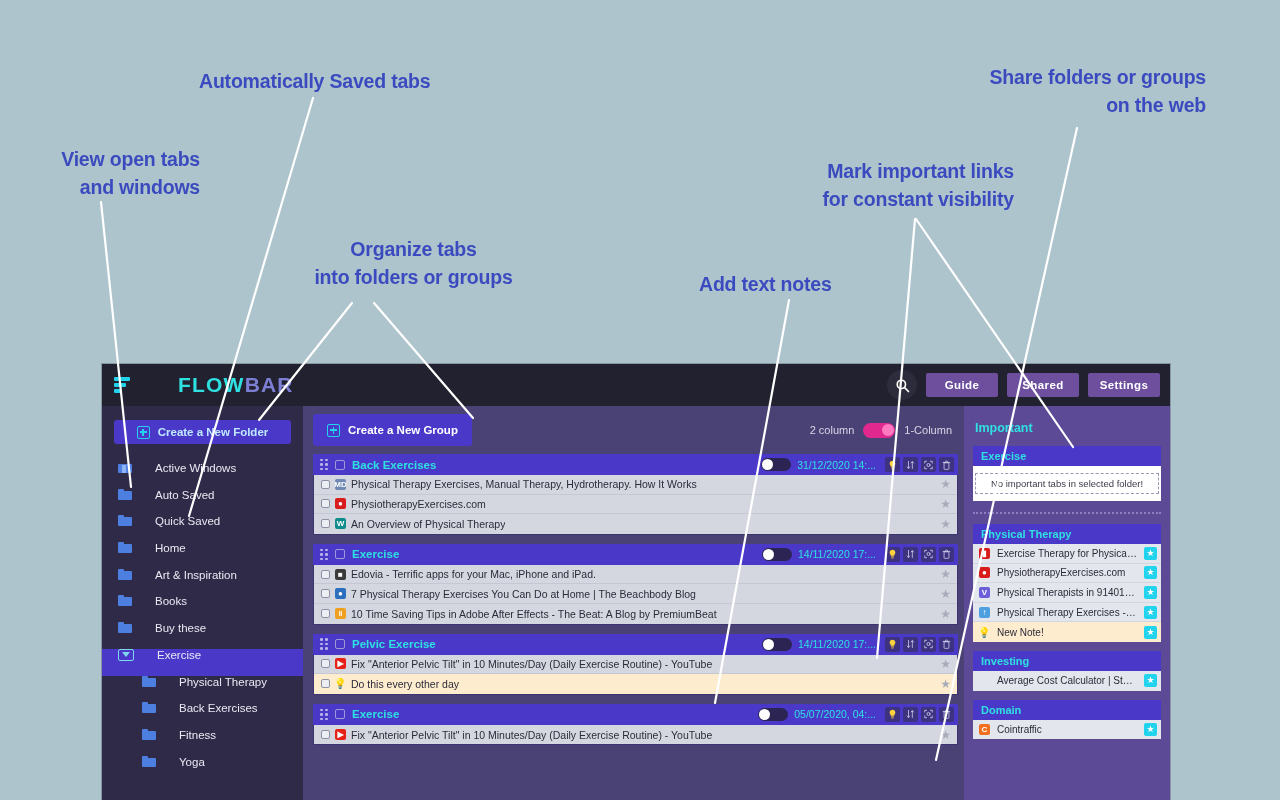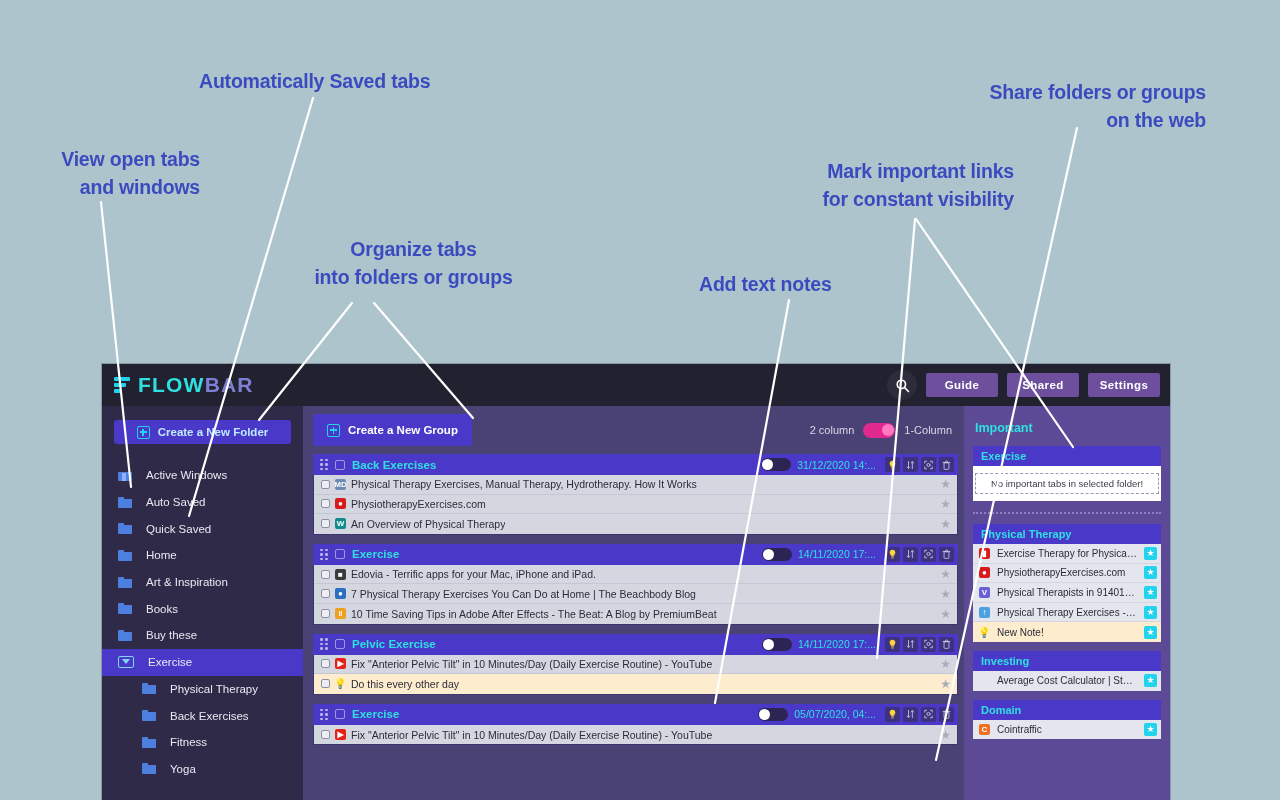--- a/index.html
+++ b/index.html
@@ -43,21 +43,21 @@
     padding: 0 10px 0 12px;
     position: relative;
   }
   .logo { display: flex; align-items: center; gap: 8px; }
   .logo-mark { display: flex; flex-direction: column; gap: 2.5px; width: 16px; }
   .logo-mark i { display: block; height: 3.5px; background: #22d3ee; border-radius: 1px; }
   .logo-mark i:nth-child(1){ width: 16px; }
   .logo-mark i:nth-child(2){ width: 12px; }
   .logo-mark i:nth-child(3){ width: 7px; }
   .logo-text { font-size: 21px; font-weight: bold; letter-spacing: 1.2px; }
-  .logo-text .flow { color: #2fe0e0; }
+  .logo-text .flow { color: #2fe0e0; margin-left: 40px; }
   .logo-text .bar  { color: #7d7fd4; }
 
   .topbar-right { margin-left: auto; display: flex; align-items: center; gap: 9px; }
   .search-btn {
     width: 30px; height: 30px; border-radius: 50%;
     background: #2d2c3c; display: flex; align-items: center; justify-content: center;
     cursor: pointer;
   }
   .search-btn svg { width: 15px; height: 15px; }
   .topbtn {
@@ -87,21 +87,21 @@
     position: relative; flex: 0 0 13px;
   }
   .plus-box::before, .plus-box::after {
     content:""; position: absolute; background: #22d3ee;
   }
   .plus-box::before { left: 2px; right: 2px; top: 4.5px; height: 1.6px; }
   .plus-box::after  { top: 2px; bottom: 2px; left: 4.5px; width: 1.6px; }
 
   .folder-list { margin-top: 18px; }
   .folder-row {
-    display: flex; align-items: center; gap: 14px;
+    display: flex; align-items: flex-start; gap: 23px;
     height: 26.7px; padding-left: 16px; cursor: pointer;
     color: #e9e9f4; font-size: 11.5px; position: relative;
   }
   .folder-row.indent { padding-left: 40px; }
   .folder-row.active { background: #4a39c9; }
   .fold-ico { width: 14px; height: 11px; flex: 0 0 14px; position: relative; }
   .fold-ico::before {
     content: ""; position: absolute; left: 0; top: 0; width: 6px; height: 3px;
     background: #4d7fe0; border-radius: 1px 1px 0 0;
   }
@@ -230,21 +230,21 @@
 </svg>
 
 <div class="callout right" style="left:0px; top:146px; width:200px;">View open tabs
 and windows</div>
 <div class="callout" style="left:199px; top:68px;">Automatically Saved tabs</div>
 <div class="callout center" style="left:296px; top:236px; width:235px;">Organize tabs
 into folders or groups</div>
 <div class="callout" style="left:699px; top:271px;">Add text notes</div>
 <div class="callout right" style="left:700px; top:158px; width:314px;">Mark important links
 for constant visibility</div>
-<div class="callout right" style="left:830px; top:79px; width:376px;">Share folders or groups
+<div class="callout right" style="left:830px; top:64px; width:376px;">Share folders or groups
 on the web</div>
 
 <div id="app-window">
 
   <div class="topbar">
     <div class="logo">
       <span class="logo-mark">
           <i></i>
           <i></i>
           <i></i>

